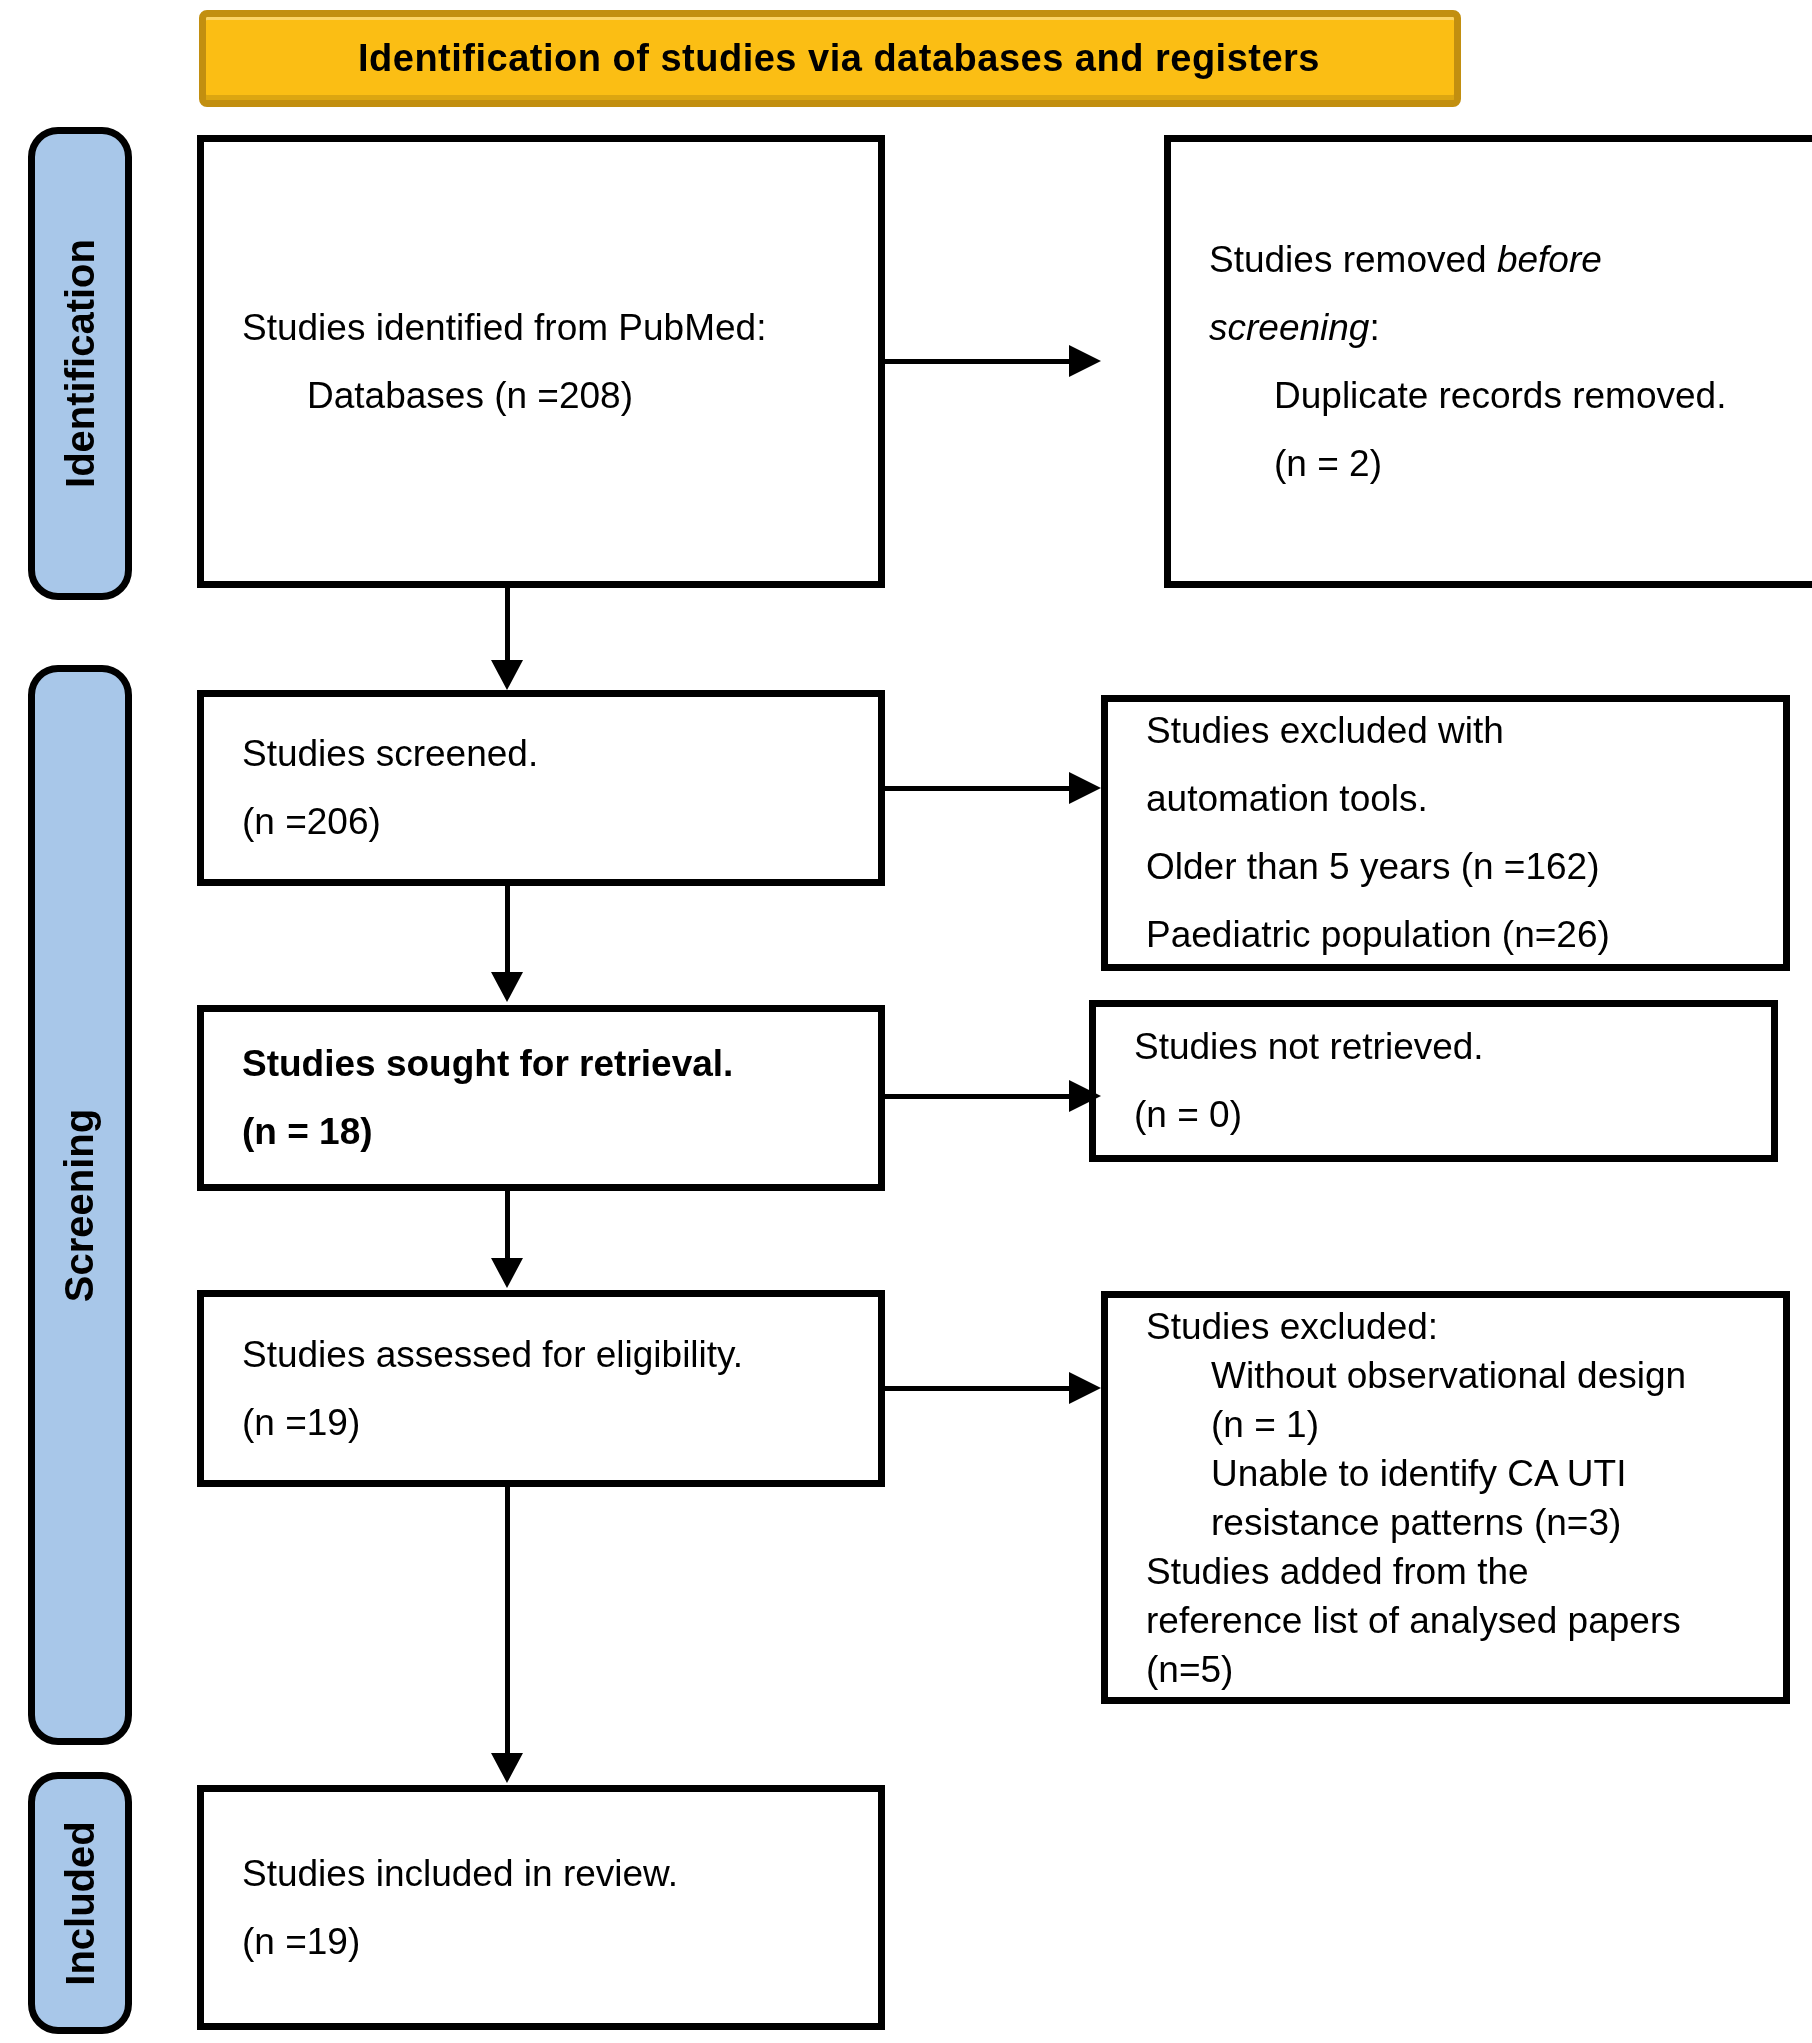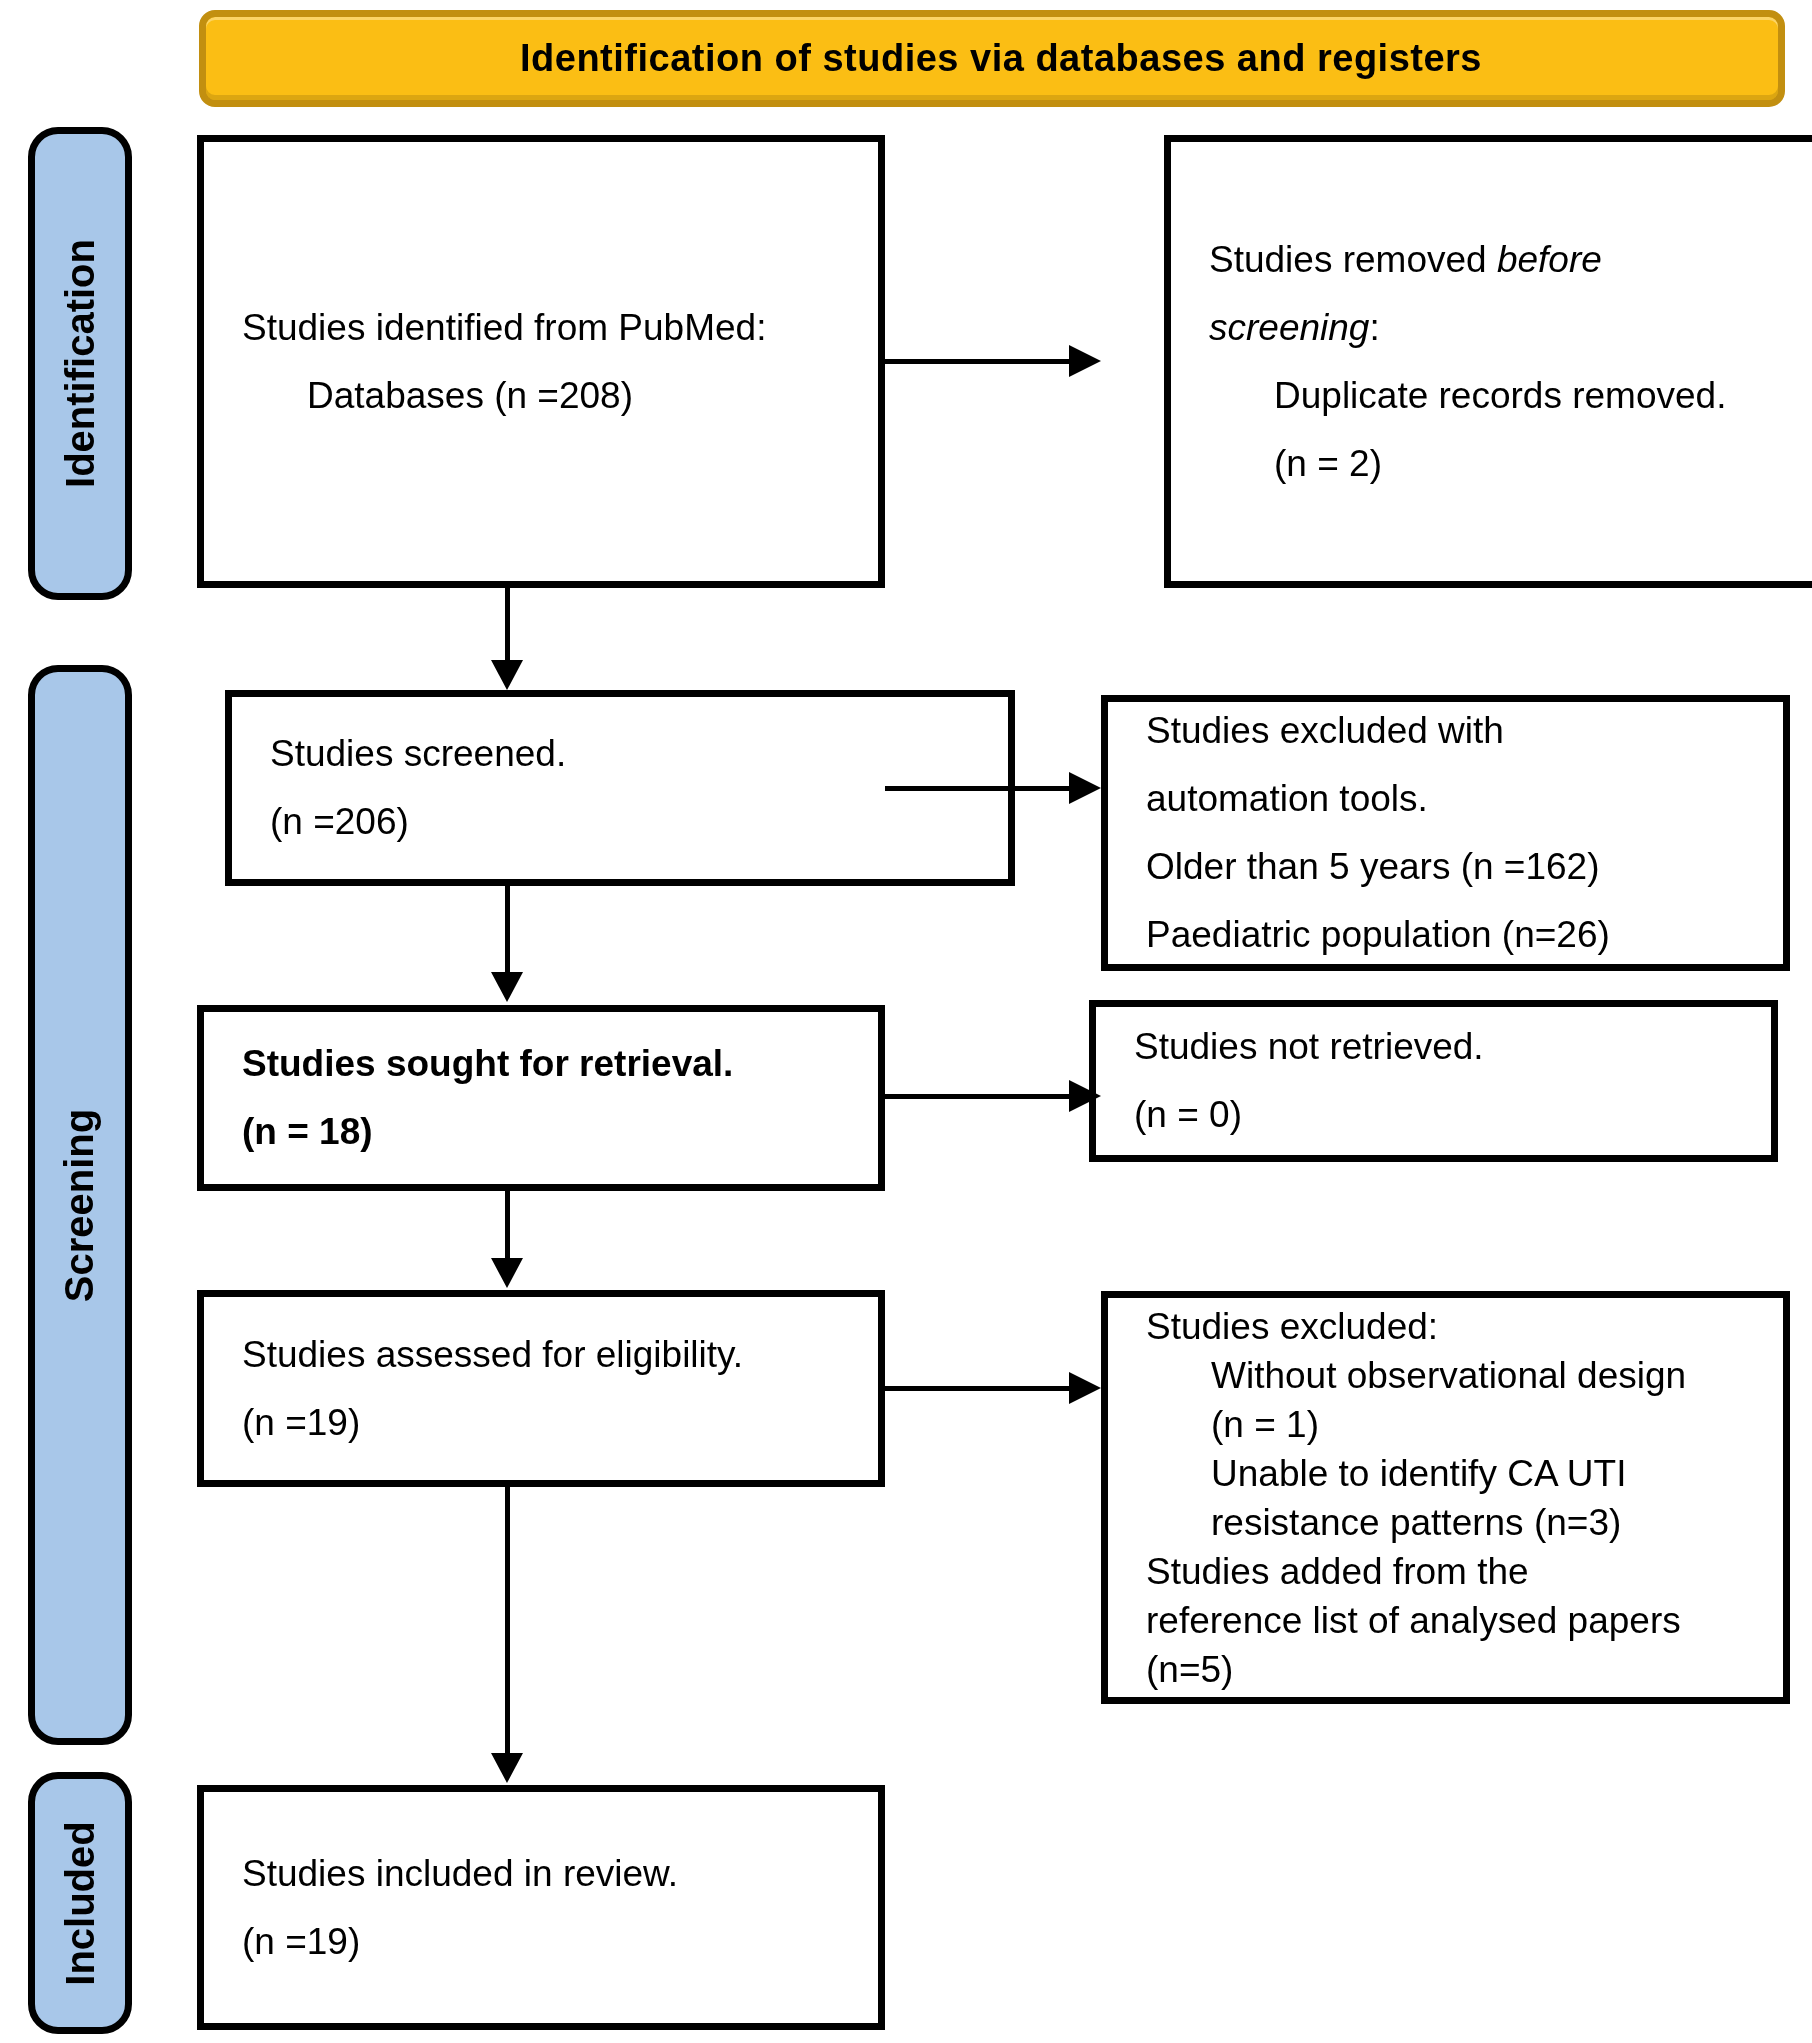--- a/index.html
+++ b/index.html
@@ -16,24 +16,24 @@
     width: 1812px;
     height: 2043px;
     background: var(--box-bg);
     overflow: hidden;
   }
 
   
   .banner {
     position: absolute;
     left: 199px; top: 10px;
-    width: 1586px; height: 97px;
+    width: 1262px; height: 97px;
     background: var(--banner-fill);
     border: 7px solid var(--banner-border);
-    border-radius: 16px;
+    border-radius: 8px;
     display: flex; align-items: center; justify-content: center;
     box-shadow: inset 0 3px 0 rgba(255,255,255,0.35), inset 0 -5px 0 rgba(0,0,0,0.12);
     padding-left: 18px;
   }
   .banner .banner-text {
     font-size: 38px;
     font-weight: bold;
     letter-spacing: 0.5px;
   }
 
@@ -70,21 +70,21 @@
     font-size: 37px;
     line-height: 68px;
   }
   .box--tight .box__lines { line-height: 49px; }
   .ln { display: block; white-space: nowrap; }
   .ln.indent { padding-left: 65px; }
   .it { font-style: italic; }
 
   .box-identified   { left: 197px;  top: 135px;  width: 688px; height: 453px; }
   .box-removed      { left: 1120px; top: 135px;  width: 689px; height: 453px; margin-left: 44px; }
-  .box-screened     { left: 197px;  top: 690px;  width: 790px; height: 196px; margin-left: 28px; }
+  .box-screened     { left: 197px;  top: 690px;  width: 688px; height: 196px; }
   .box-excl-auto    { left: 1101px; top: 695px;  width: 689px; height: 276px; }
   .box-sought       { left: 197px;  top: 1005px; width: 688px; height: 186px; font-weight: bold; }
   .box-notretrieved { left: 1079px; top: 1000px; width: 689px; height: 162px; margin-left: 10px; }
   .box-assessed     { left: 197px;  top: 1290px; width: 688px; height: 197px; }
   .box-excl-elig    { left: 1101px; top: 1291px; width: 689px; height: 413px; }
   .box-included     { left: 197px;  top: 1785px; width: 688px; height: 245px; }
 
   
   .vline, .hline { position: absolute; background: var(--line); }
   .vline { width: 5px; }

